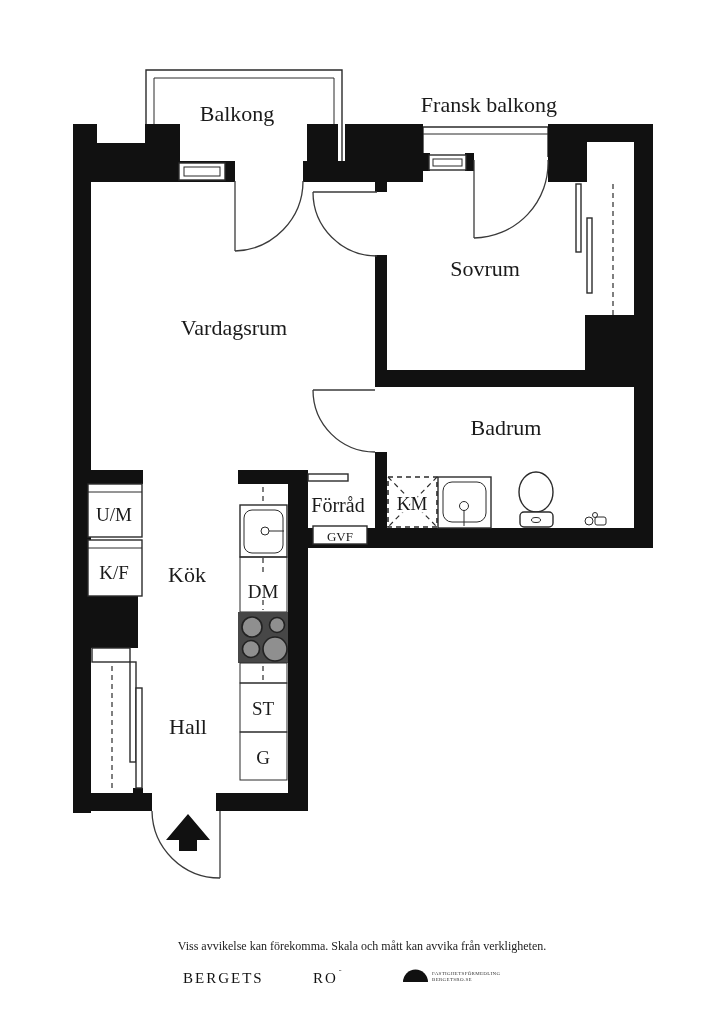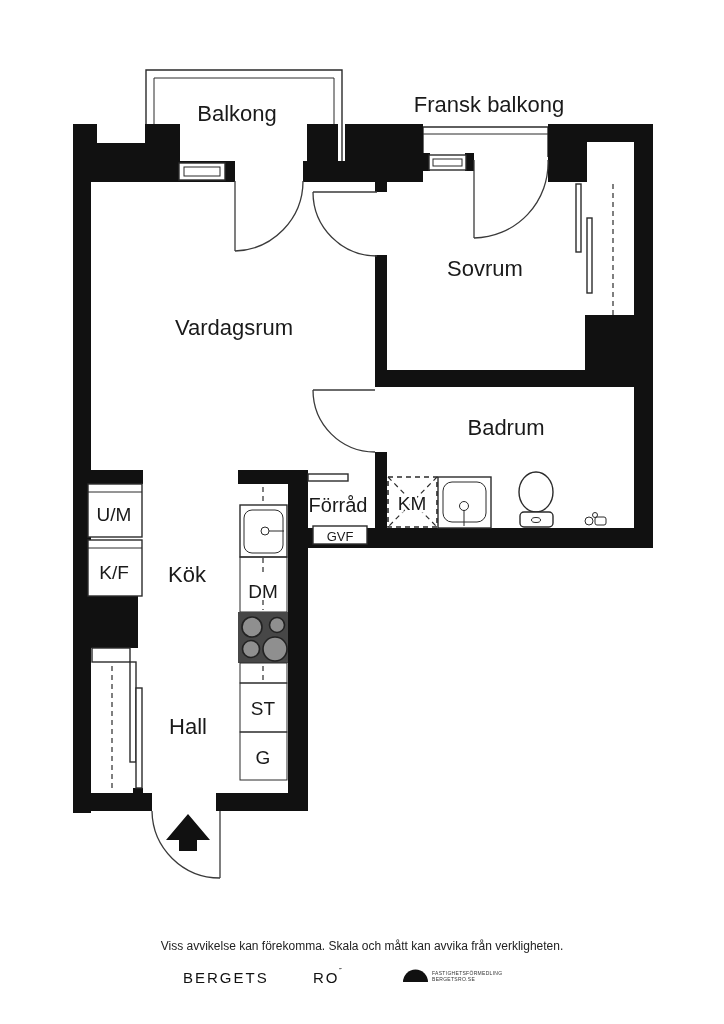--- a/index.html
+++ b/index.html
@@ -1,21 +1,21 @@
 <!DOCTYPE html>
 <html><head>
 <meta charset="utf-8">
 <style>
   html, body { margin: 0; padding: 0; background: #ffffff; }
   .page {
     position: relative;
     width: 724px;
     height: 1024px;
     background: #ffffff;
-    font-family: Liberation Sans, sans-serif;
+    font-family: Liberation Serif, serif;
     overflow: hidden;
   }
   svg { display: block; }
   .room-label   { font-size: 22px; fill: #1a1a1a; text-anchor: middle; }
   .small-label  { font-size: 19px; fill: #1a1a1a; text-anchor: middle; }
   .tiny-label   { font-size: 13px; fill: #1a1a1a; text-anchor: middle; }
   .disclaimer   { font-size: 12px; fill: #222222; text-anchor: middle; }
   .brand        { font-size: 15px; fill: #111111; letter-spacing: 2px; }
   .brand-mark   { font-size: 7px;  fill: #111111; }
   .brand-small  { font-size: 5px;  fill: #333333; letter-spacing: 0.3px; }

